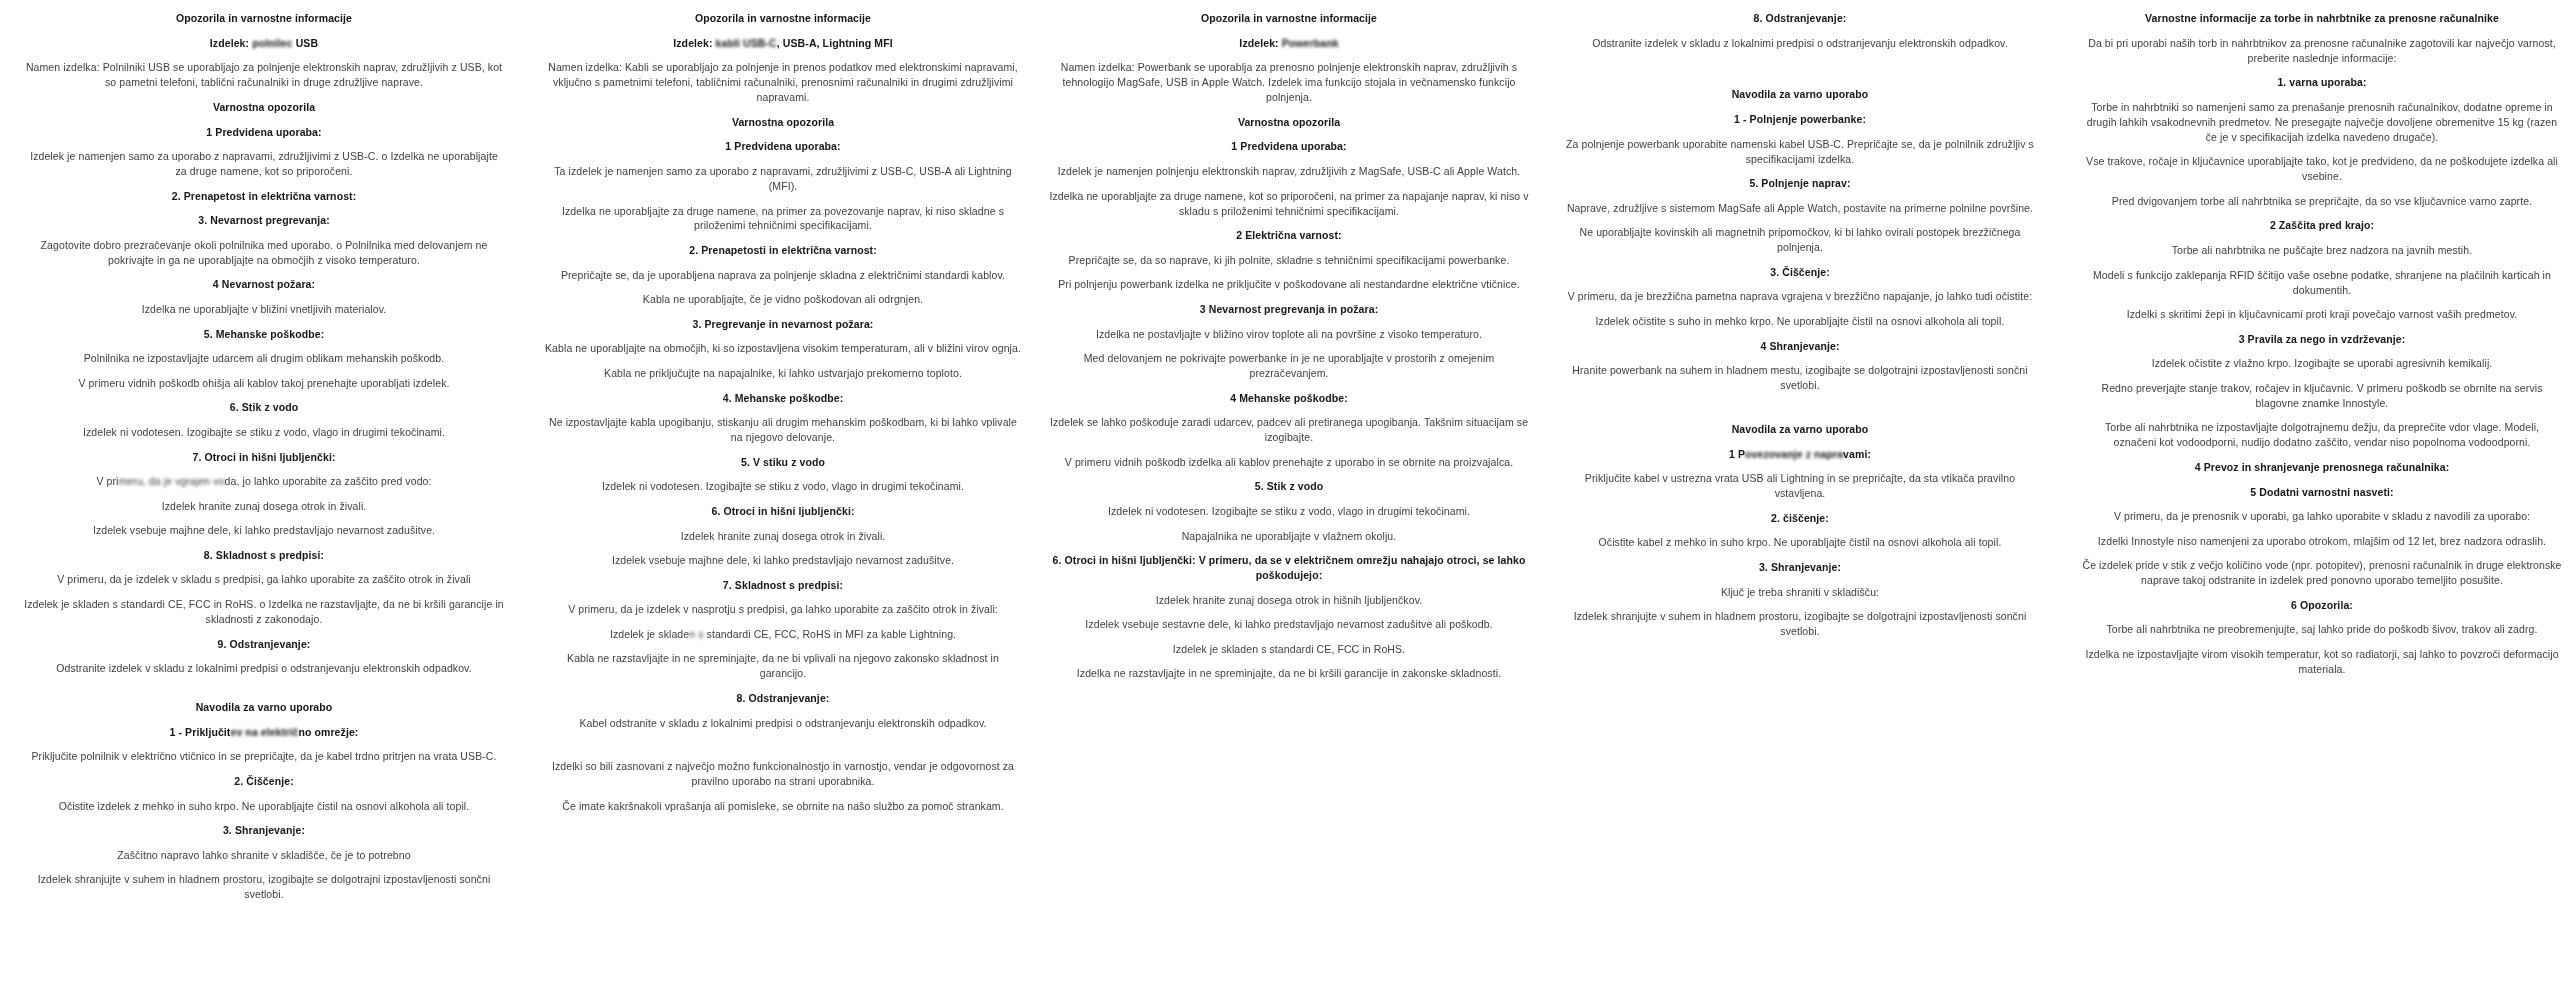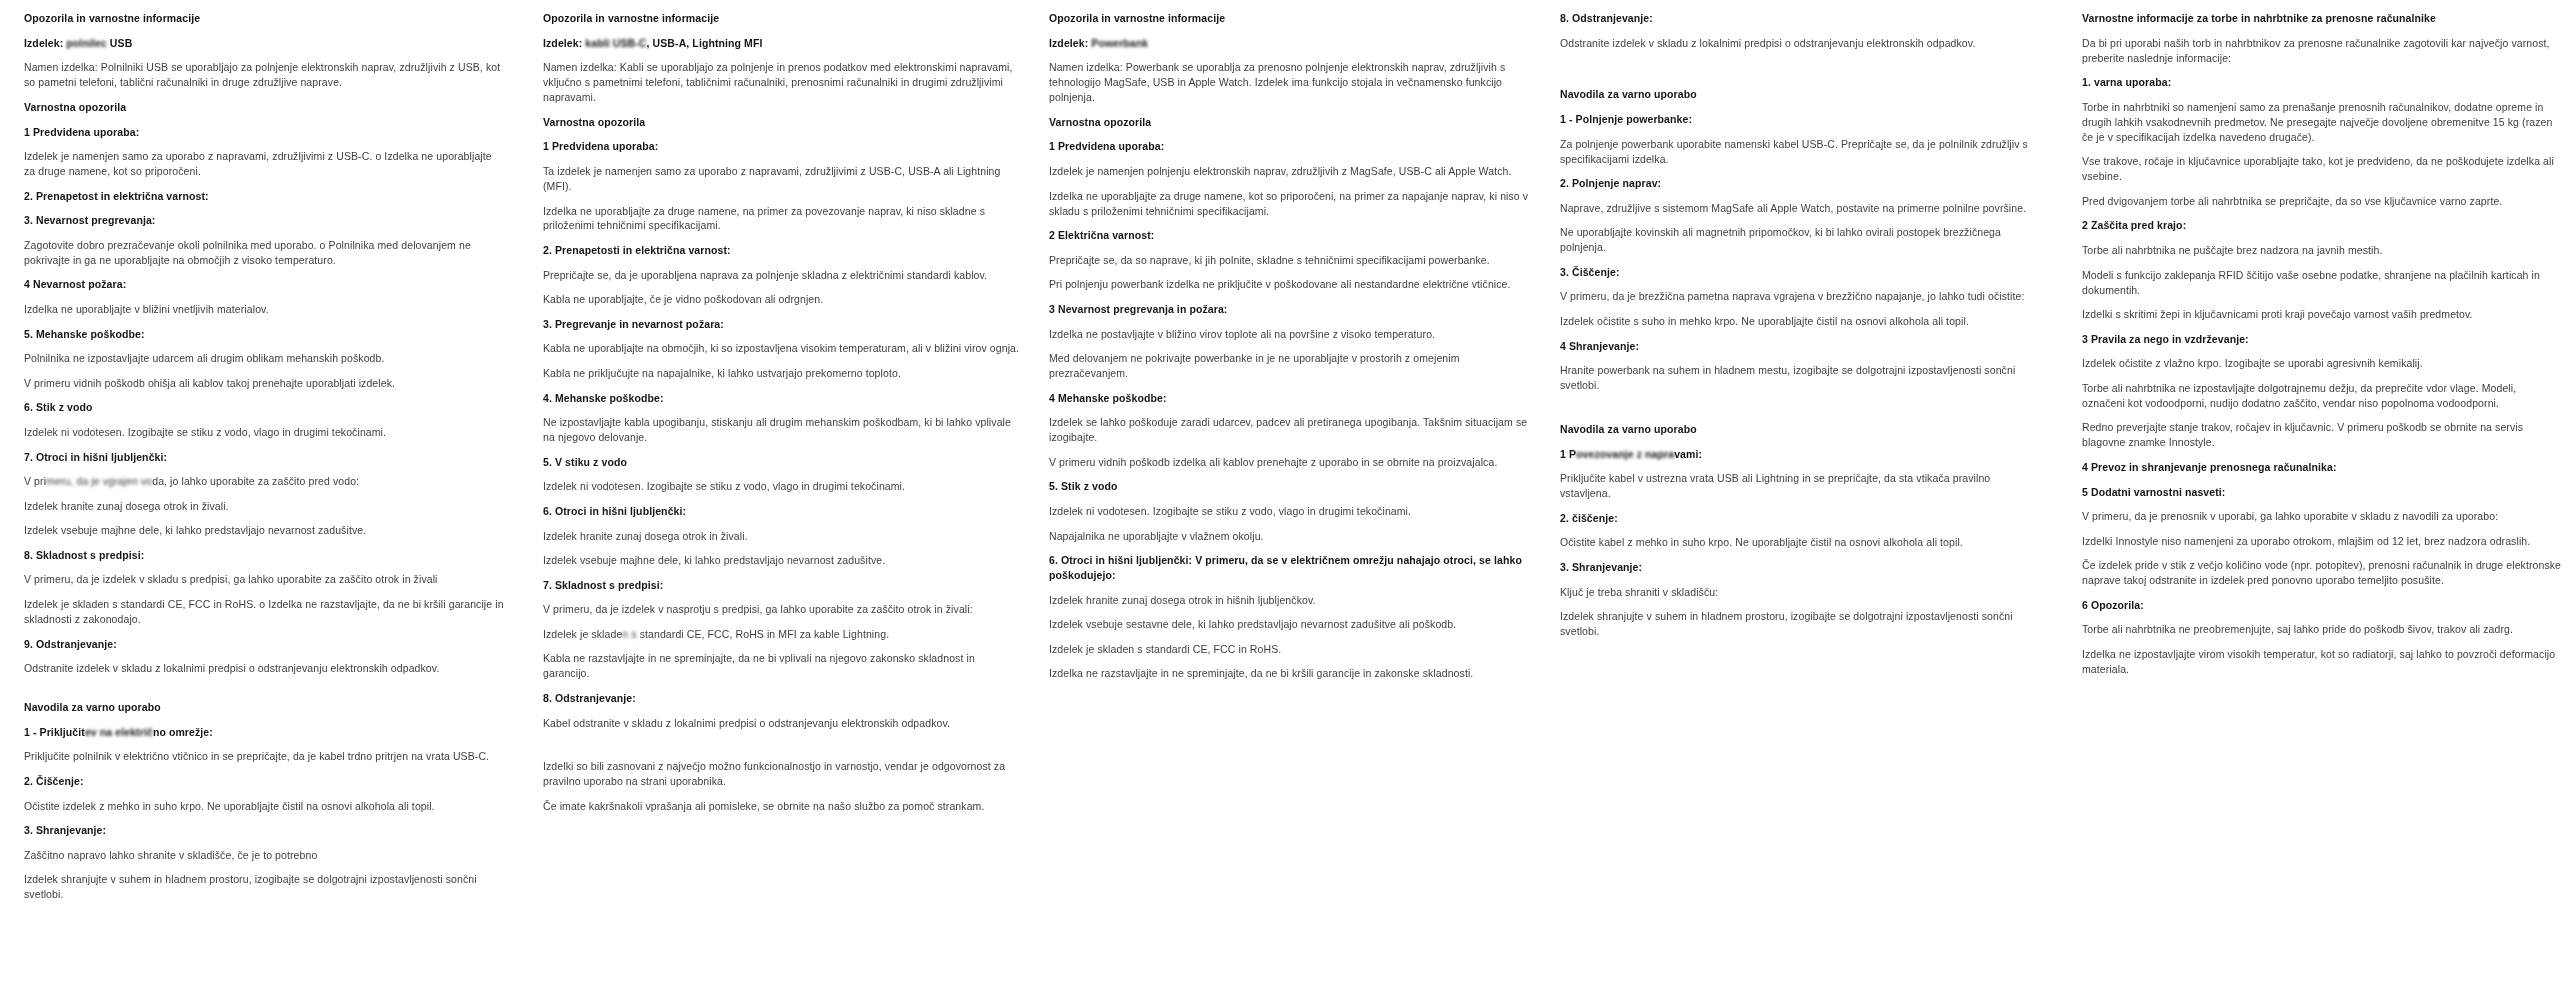--- a/index.html
+++ b/index.html
@@ -9,20 +9,21 @@
     overflow:hidden;
     font-family:"Liberation Sans",sans-serif;
   }
   #doc{position:relative;width:2576px;height:1006px;background:#ffffff;}
   .col{
     position:absolute;top:11.3px;
     color:#3e3e3e;
     font-size:10.5px;
     line-height:1.42;
     letter-spacing:0.1px;
+    text-align:center;
   }
   .hb{font-weight:700;color:#151515;margin:0 0 9.7px 0;}
   .pb{margin:0 0 9.7px 0;}
   .sp{width:100%;}
   .blur{filter:blur(1.8px);}
 </style>
 </head>
 <body>
 
 <div id="doc">
@@ -119,21 +120,21 @@
       <div class="pb">Izdelek je skladen s standardi CE, FCC in RoHS.</div>
       <div class="pb">Izdelka ne razstavljajte in ne spreminjajte, da ne bi kršili garancije in zakonske skladnosti.</div>
     </div>
     <div class="col" style="left: 1560px; width: 480px;">
       <div class="hb">8. Odstranjevanje:</div>
       <div class="pb">Odstranite izdelek v skladu z lokalnimi predpisi o odstranjevanju elektronskih odpadkov.</div>
       <div class="sp" style="height: 27px;"></div>
       <div class="hb">Navodila za varno uporabo</div>
       <div class="hb">1 - Polnjenje powerbanke:</div>
       <div class="pb">Za polnjenje powerbank uporabite namenski kabel USB-C. Prepričajte se, da je polnilnik združljiv s specifikacijami izdelka.</div>
-      <div class="hb">2. Polnjenje naprav:</div>
+      <div class="hb">5. Polnjenje naprav:</div>
       <div class="pb">Naprave, združljive s sistemom MagSafe ali Apple Watch, postavite na primerne polnilne površine.</div>
       <div class="pb">Ne uporabljajte kovinskih ali magnetnih pripomočkov, ki bi lahko ovirali postopek brezžičnega polnjenja.</div>
       <div class="hb">3. Čiščenje:</div>
       <div class="pb">V primeru, da je brezžična pametna naprava vgrajena v brezžično napajanje, jo lahko tudi očistite:</div>
       <div class="pb">Izdelek očistite s suho in mehko krpo. Ne uporabljajte čistil na osnovi alkohola ali topil.</div>
       <div class="hb">4 Shranjevanje:</div>
       <div class="pb">Hranite powerbank na suhem in hladnem mestu, izogibajte se dolgotrajni izpostavljenosti sončni svetlobi.</div>
       <div class="sp" style="height: 19.3px;"></div>
       <div class="hb">Navodila za varno uporabo</div>
       <div class="hb"><span>1 P</span><span class="blur">ovezovanje z napra</span><span>vami:</span></div>
@@ -150,22 +151,22 @@
       <div class="hb">1. varna uporaba:</div>
       <div class="pb">Torbe in nahrbtniki so namenjeni samo za prenašanje prenosnih računalnikov, dodatne opreme in drugih lahkih vsakodnevnih predmetov. Ne presegajte največje dovoljene obremenitve 15 kg (razen če je v specifikacijah izdelka navedeno drugače).</div>
       <div class="pb">Vse trakove, ročaje in ključavnice uporabljajte tako, kot je predvideno, da ne poškodujete izdelka ali vsebine.</div>
       <div class="pb">Pred dvigovanjem torbe ali nahrbtnika se prepričajte, da so vse ključavnice varno zaprte.</div>
       <div class="hb">2 Zaščita pred krajo:</div>
       <div class="pb">Torbe ali nahrbtnika ne puščajte brez nadzora na javnih mestih.</div>
       <div class="pb">Modeli s funkcijo zaklepanja RFID ščitijo vaše osebne podatke, shranjene na plačilnih karticah in dokumentih.</div>
       <div class="pb">Izdelki s skritimi žepi in ključavnicami proti kraji povečajo varnost vaših predmetov.</div>
       <div class="hb">3 Pravila za nego in vzdrževanje:</div>
       <div class="pb">Izdelek očistite z vlažno krpo. Izogibajte se uporabi agresivnih kemikalij.</div>
+      <div class="pb">Redno preverjajte stanje trakov, ročajev in ključavnic. V primeru poškodb se obrnite na servis blagovne znamke Innostyle.</div>
       <div class="pb">Torbe ali nahrbtnika ne izpostavljajte dolgotrajnemu dežju, da preprečite vdor vlage. Modeli, označeni kot vodoodporni, nudijo dodatno zaščito, vendar niso popolnoma vodoodporni.</div>
-      <div class="pb">Redno preverjajte stanje trakov, ročajev in ključavnic. V primeru poškodb se obrnite na servis blagovne znamke Innostyle.</div>
       <div class="hb">4 Prevoz in shranjevanje prenosnega računalnika:</div>
       <div class="hb">5 Dodatni varnostni nasveti:</div>
       <div class="pb">V primeru, da je prenosnik v uporabi, ga lahko uporabite v skladu z navodili za uporabo:</div>
       <div class="pb">Izdelki Innostyle niso namenjeni za uporabo otrokom, mlajšim od 12 let, brez nadzora odraslih.</div>
       <div class="pb">Če izdelek pride v stik z večjo količino vode (npr. potopitev), prenosni računalnik in druge elektronske naprave takoj odstranite in izdelek pred ponovno uporabo temeljito posušite.</div>
       <div class="hb">6 Opozorila:</div>
       <div class="pb">Torbe ali nahrbtnika ne preobremenjujte, saj lahko pride do poškodb šivov, trakov ali zadrg.</div>
       <div class="pb">Izdelka ne izpostavljajte virom visokih temperatur, kot so radiatorji, saj lahko to povzroči deformacijo materiala.</div>
     </div>
   </div>

